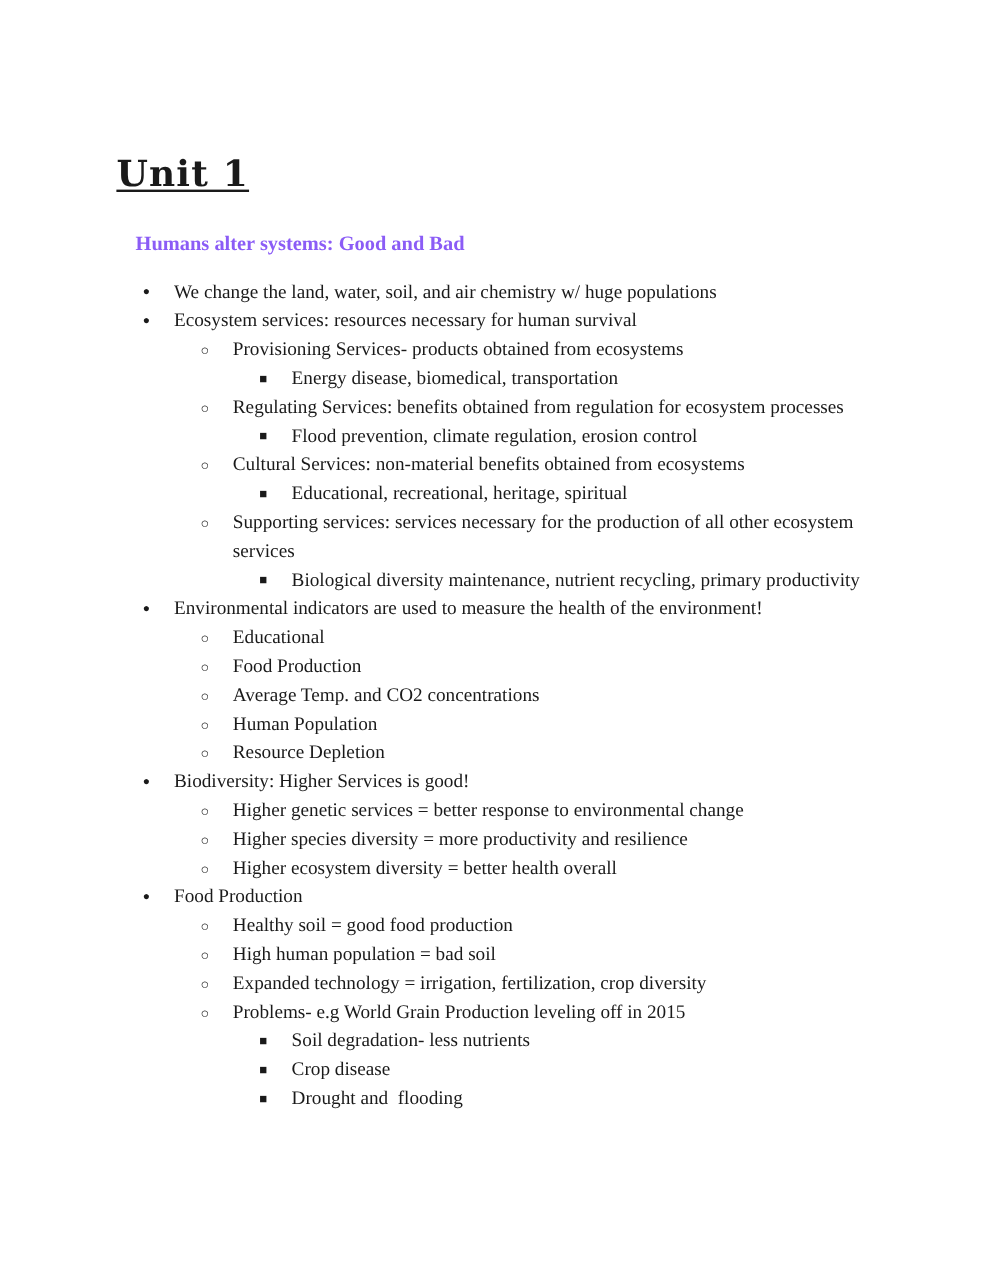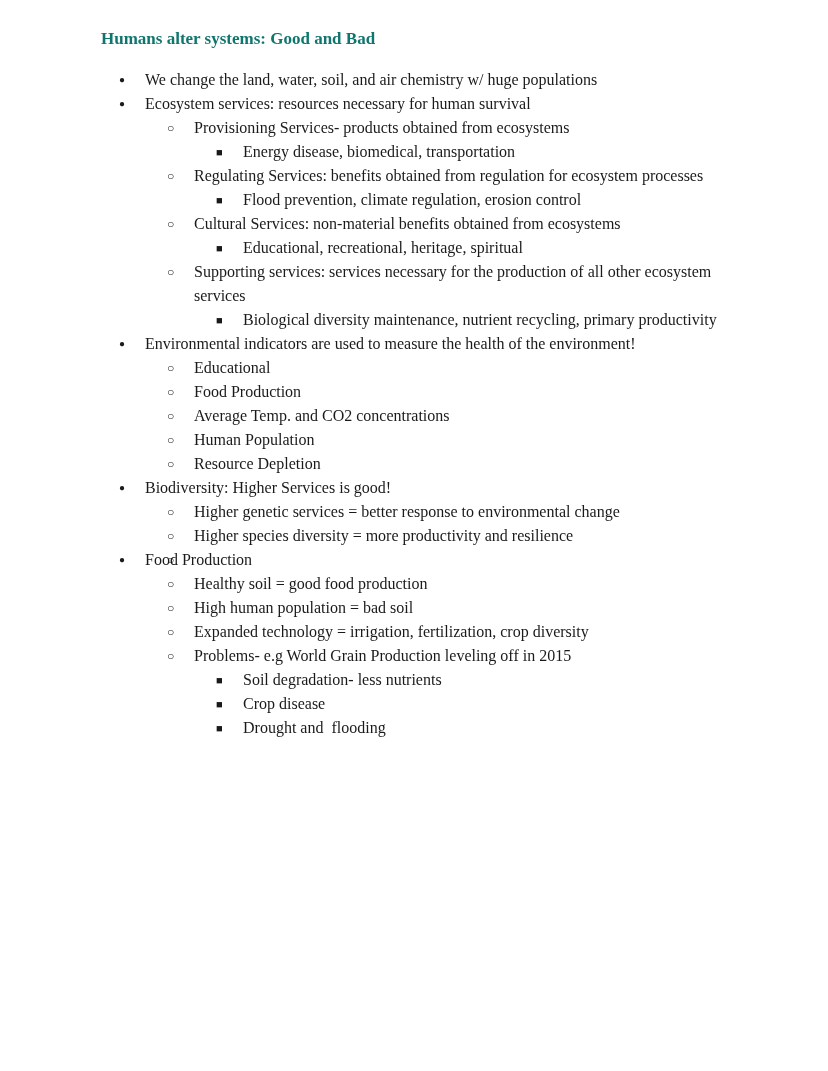--- a/index.html
+++ b/index.html
@@ -29,25 +29,25 @@
     font-size: 30px;
     font-weight: bold;
     line-height: 36px;
     letter-spacing: 1px;
     text-decoration: underline;
     text-decoration-thickness: 2px;
     text-underline-offset: 3px;
     color: #1a1a1a;
   }
   .doc-subtitle {
-    margin: 28px 0 0 4px;
+    margin: 28px 0 0 16px;
     font-size: 17px;
     font-weight: bold;
     line-height: 22px;
-    color: #0f766e;
+    color: #8b5cf6;
   }
   .bullet-list {
     margin-top: 18px;
     font-size: 16px;
     line-height: 24px;
   }
   .li { position: relative; }
   .li .txt { white-space: pre-wrap; }
   .l1 { padding-left: 48px; }
   .l2 { padding-left: 97px; }
@@ -60,20 +60,21 @@
   }
   .l1 .marker { left: 22px; font-size: 10px; }
   .l2 .marker { left: 70px; font-size: 12px; }
   .l3 .marker { left: 119px; font-size: 11px; }
 </style>
 </head>
 <body>
 
 <div class="page">
   <div class="content">
+    <h1 class="doc-title">Unit 1</h1>
     <h2 class="doc-subtitle">Humans alter systems: Good and Bad</h2>
     <div class="bullet-list">
         <div class="li l1"><span class="marker">●</span><span class="txt">We change the land, water, soil, and air chemistry w/ huge populations</span></div>
         <div class="li l1"><span class="marker">●</span><span class="txt">Ecosystem services: resources necessary for human survival</span></div>
         <div class="li l2"><span class="marker">○</span><span class="txt">Provisioning Services- products obtained from ecosystems</span></div>
         <div class="li l3"><span class="marker">■</span><span class="txt">Energy disease, biomedical, transportation</span></div>
         <div class="li l2"><span class="marker">○</span><span class="txt">Regulating Services: benefits obtained from regulation for ecosystem processes</span></div>
         <div class="li l3"><span class="marker">■</span><span class="txt">Flood prevention, climate regulation, erosion control</span></div>
         <div class="li l2"><span class="marker">○</span><span class="txt">Cultural Services: non-material benefits obtained from ecosystems</span></div>
         <div class="li l3"><span class="marker">■</span><span class="txt">Educational, recreational, heritage, spiritual</span></div>
@@ -81,21 +82,21 @@
         <div class="li l3"><span class="marker">■</span><span class="txt">Biological diversity maintenance, nutrient recycling, primary productivity</span></div>
         <div class="li l1"><span class="marker">●</span><span class="txt">Environmental indicators are used to measure the health of the environment!</span></div>
         <div class="li l2"><span class="marker">○</span><span class="txt">Educational</span></div>
         <div class="li l2"><span class="marker">○</span><span class="txt">Food Production</span></div>
         <div class="li l2"><span class="marker">○</span><span class="txt">Average Temp. and CO2 concentrations</span></div>
         <div class="li l2"><span class="marker">○</span><span class="txt">Human Population</span></div>
         <div class="li l2"><span class="marker">○</span><span class="txt">Resource Depletion</span></div>
         <div class="li l1"><span class="marker">●</span><span class="txt">Biodiversity: Higher Services is good!</span></div>
         <div class="li l2"><span class="marker">○</span><span class="txt">Higher genetic services = better response to environmental change</span></div>
         <div class="li l2"><span class="marker">○</span><span class="txt">Higher species diversity = more productivity and resilience</span></div>
-        <div class="li l2"><span class="marker">○</span></div>
+        <div class="li l2"><span class="marker">○</span><span class="txt">Higher ecosystem diversity = better health overall</span></div>
         <div class="li l1"><span class="marker">●</span><span class="txt">Food Production</span></div>
         <div class="li l2"><span class="marker">○</span><span class="txt">Healthy soil = good food production</span></div>
         <div class="li l2"><span class="marker">○</span><span class="txt">High human population = bad soil</span></div>
         <div class="li l2"><span class="marker">○</span><span class="txt">Expanded technology = irrigation, fertilization, crop diversity</span></div>
         <div class="li l2"><span class="marker">○</span><span class="txt">Problems- e.g World Grain Production leveling off in 2015</span></div>
         <div class="li l3"><span class="marker">■</span><span class="txt">Soil degradation- less nutrients</span></div>
         <div class="li l3"><span class="marker">■</span><span class="txt">Crop disease</span></div>
         <div class="li l3"><span class="marker">■</span><span class="txt">Drought and  flooding</span></div>
       </div>
   </div>

